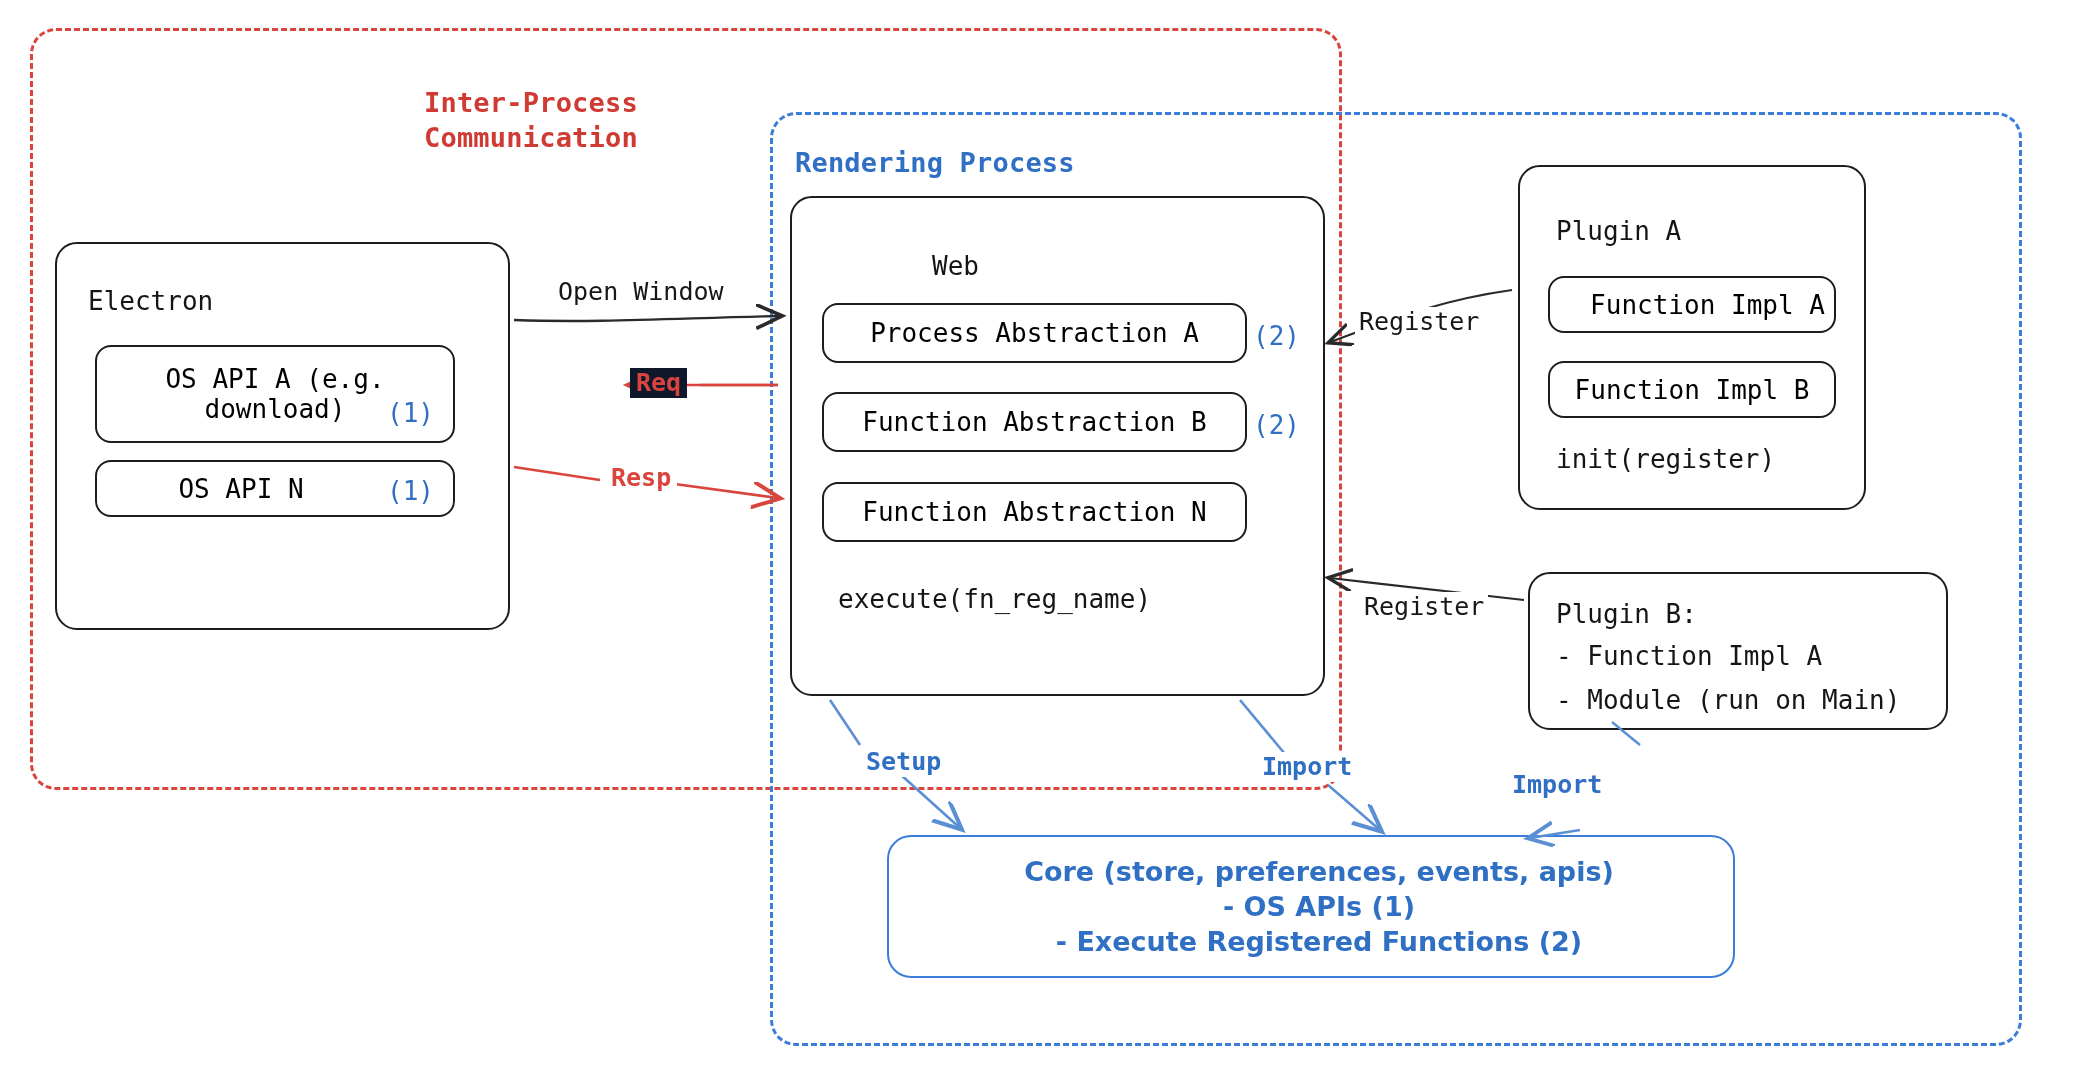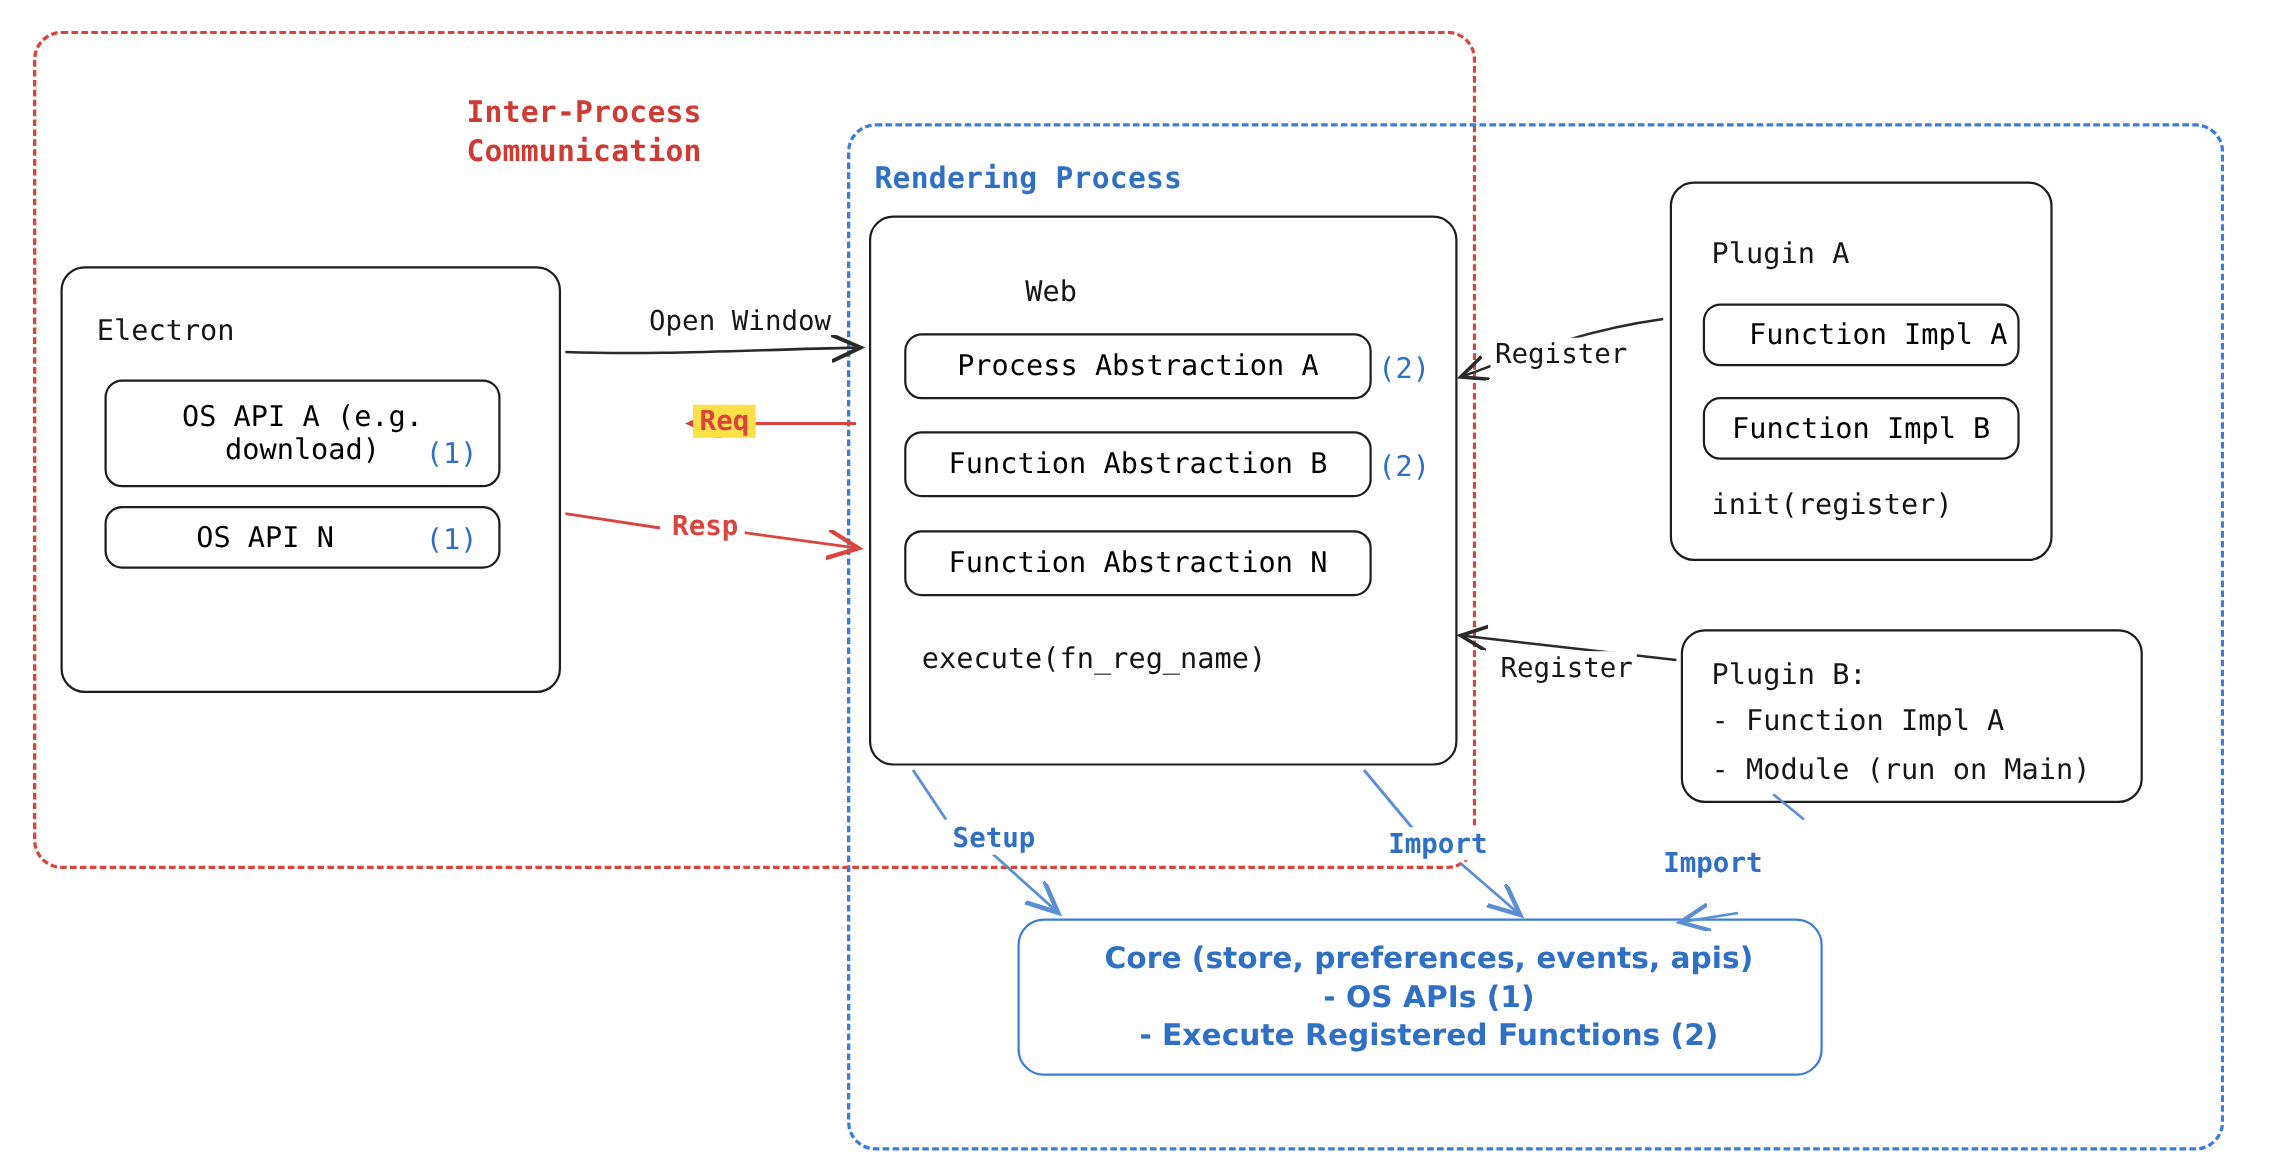--- a/index.html
+++ b/index.html
@@ -102,21 +102,21 @@
   <div class="t t-body" style="left:1556px;top:443px;">init(register)</div>
 
   <div class="box" style="left:1528px;top:572px;width:420px;height:158px;"></div>
 
   <div class="t t-title" style="left:1556px;top:598px;">Plugin B:</div>
 
   <div class="t t-body" style="left:1556px;top:640px;">- Function Impl A</div>
 
   <div class="t t-body" style="left:1556px;top:684px;">- Module (run on Main)</div>
 
-  <div class="box-core" style="left:925px;top:835px;width:732px;height:143px;padding-left:16px;">
+  <div class="box-core" style="left:887px;top:835px;width:848px;height:143px;padding-left:16px;">
     <div class="core-line">Core (store, preferences, events, apis)</div>
     <div class="core-line">- OS APIs (1)</div>
     <div class="core-line">- Execute Registered Functions (2)</div>
   </div>
 
   <svg class="overlay" viewBox="0 0 2074 1066" xmlns="http://www.w3.org/2000/svg">
     <defs>
       <marker id="ah-black" markerWidth="13" markerHeight="13" refX="10" refY="5" orient="auto" markerUnits="strokeWidth">
         <path d="M0,0 L11,5 L0,10" fill="none" stroke="#2a2a2a" stroke-width="1.5"></path>
       </marker>
@@ -143,23 +143,23 @@
     <path d="M830,700 L860,745" fill="none" stroke="#5b8fd4" stroke-width="2.6"></path>
     <path d="M890,765 L960,828" fill="none" stroke="#5b8fd4" stroke-width="2.6" marker-end="url(#ah-blue)"></path>
 
     <path d="M1240,700 L1290,760" fill="none" stroke="#5b8fd4" stroke-width="2.6"></path>
     <path d="M1328,785 L1380,830" fill="none" stroke="#5b8fd4" stroke-width="2.6" marker-end="url(#ah-blue)"></path>
 
     <path d="M1640,745 L1612,722" fill="none" stroke="#5b8fd4" stroke-width="2.4"></path>
     <path d="M1580,830 L1530,838" fill="none" stroke="#5b8fd4" stroke-width="2.4" marker-end="url(#ah-blue)"></path>
   </svg>
 
-  <div class="arrow-label lbl-black" style="left:558px;top:277px;margin-left:32px;">Open Window</div>
+  <div class="arrow-label lbl-black" style="left:558px;top:277px;">Open Window</div>
 
-  <div class="arrow-label lbl-red" style="left:630px;top:368px;background:#fde047;padding:0 6px;">Req</div>
+  <div class="arrow-label lbl-red" style="left:630px;top:368px;background:#0f172a;padding:0 6px;">Req</div>
 
   <div class="arrow-label lbl-red" style="left:605px;top:463px;background:#fff;padding:0 6px;">Resp</div>
 
   <div class="arrow-label lbl-black" style="left:1355px;top:307px;background:#fff;padding:0 4px;">Register</div>
 
   <div class="arrow-label lbl-black" style="left:1360px;top:592px;background:#fff;padding:0 4px;">Register</div>
 
   <div class="arrow-label lbl-blue" style="left:862px;top:747px;background:#fff;padding:0 4px;">Setup</div>
 
   <div class="arrow-label lbl-blue" style="left:1258px;top:752px;background:#fff;padding:0 4px;">Import</div>

